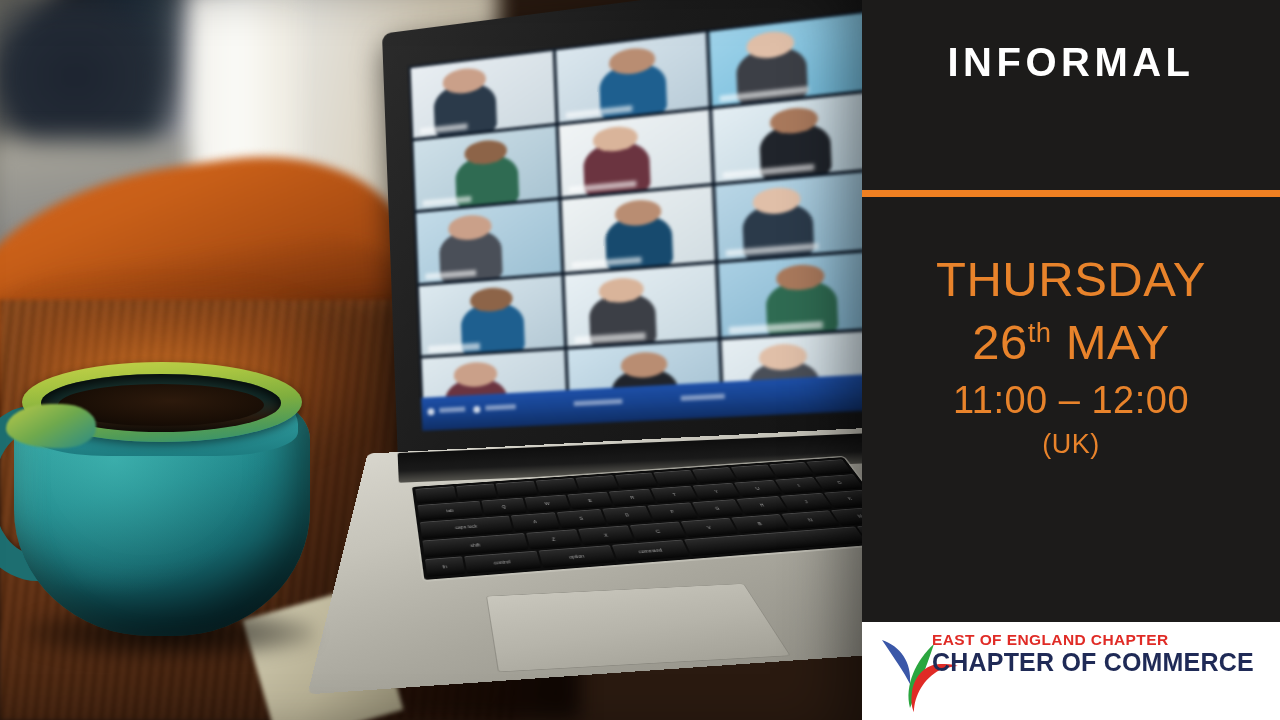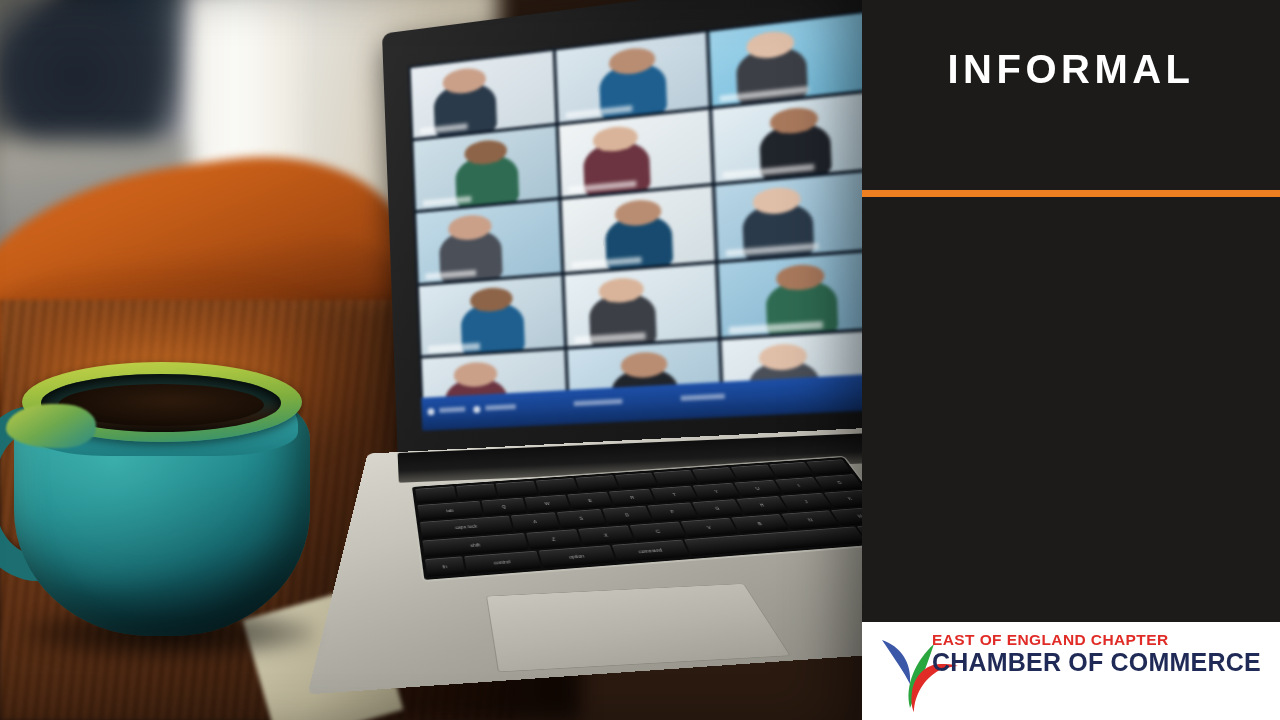--- a/index.html
+++ b/index.html
@@ -248,21 +248,21 @@
     pointer-events:none;
     box-shadow:inset -40px 0 60px -20px rgba(0,0,0,.45);
   }
 
   
   .panel{
     position:absolute; left:862px; top:0; width:418px; height:720px;
     background:#1c1b1a;
   }
   .panel-title{
-    position:absolute; left:0; right:0; top:41px;
+    position:absolute; left:0; right:0; top:34px;
     text-align:center;
     color:#ffffff;
     font-weight:bold;
     font-size:40px;
     line-height:56px;
     letter-spacing:4.5px;
   }
   .divider{
     position:absolute; left:0; right:0; top:190px;
     height:7px;
@@ -576,29 +576,35 @@
   </div>
 
   <div class="panel">
 
     <div class="panel-title">
       <div>INFORMAL</div>
     </div>
 
     <div class="divider"></div>
 
+    <div class="panel-date">
+      <span class="date-day">THURSDAY</span>
+      <span class="date-date"><span>26</span><sup>th</sup> <span>MAY</span></span>
+      <span class="date-time">11:00 – 12:00</span>
+      <span class="date-tz">(UK)</span>
+    </div>
   </div>
 
   <div class="logo-band">
     <div class="logo-mark">
       <svg viewBox="0 0 90 90" width="90" height="90" aria-hidden="true">
         <path d="M12 14 C30 20, 42 36, 40 58 C34 46, 24 32, 12 14 Z" fill="#3a57a8"></path>
         <path d="M40 82 C34 60, 46 34, 64 18 C56 42, 48 62, 40 82 Z" fill="#2aa63f"></path>
         <path d="M70 38 C56 38, 44 50, 42 66 C40 80, 44 86, 44 86 C44 70, 54 52, 70 44 C82 40, 88 40, 88 40 C82 38, 76 38, 70 38 Z" fill="#e02b26"></path>
       </svg>
     </div>
     <div class="logo-text">
       <div class="logo-l1">EAST OF ENGLAND CHAPTER</div>
-      <div class="logo-l3">CHAMBER OF COMMERCE</div>
+      <div class="logo-l3">CHAPTER OF COMMERCE</div>
     </div>
   </div>
 
 </div>
 
 </body></html>

